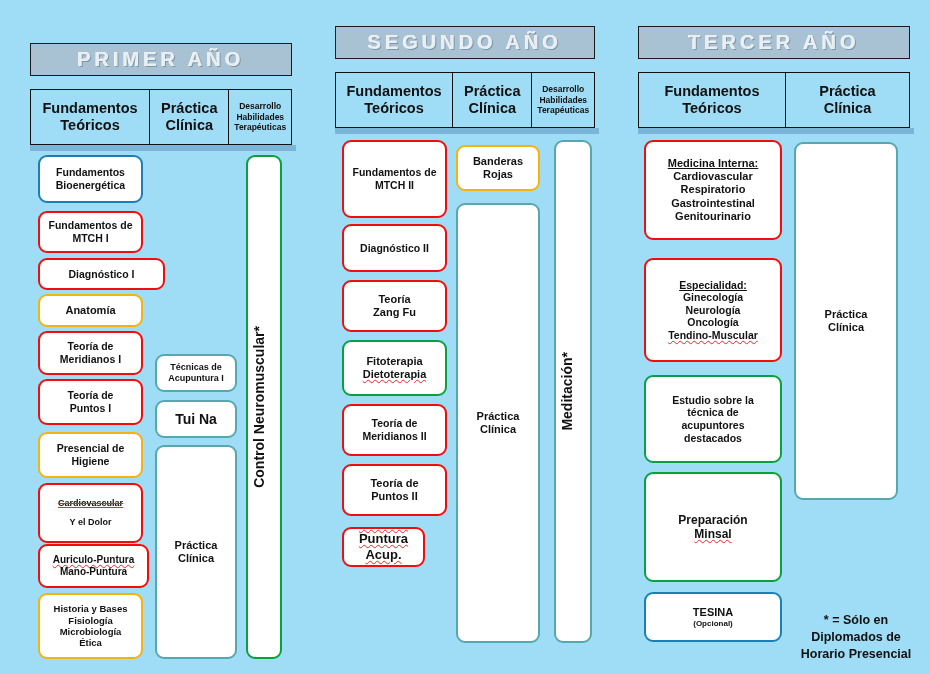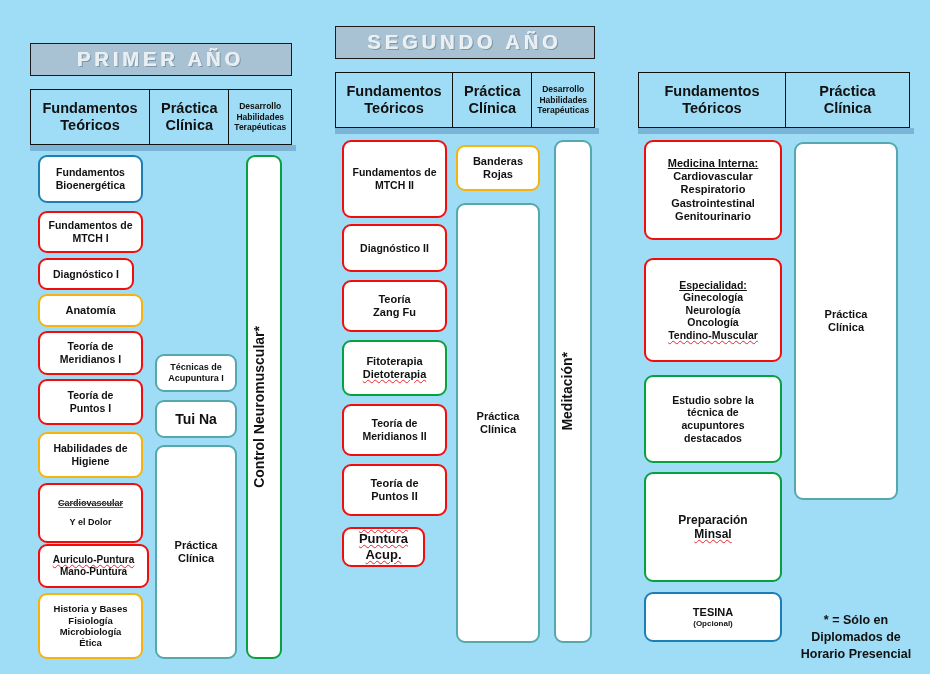--- a/index.html
+++ b/index.html
@@ -177,21 +177,21 @@
         <span class="line">Fundamentos</span>
         <span class="line">Bioenergética</span>
       </span>
     </div>
     <div class="box b-red" style="left:38px; top:194px; width:105px; height:42px; font-size:10.5px;">
       <span class="box-inner">
         <span class="line">Fundamentos de</span>
         <span class="line">MTCH I</span>
       </span>
     </div>
-    <div class="box b-red" style="left:38px; top:241px; width:96px; height:32px; font-size:10.5px;">
+    <div class="box b-red" style="left:38px; top:241px; width:127px; height:32px; font-size:10.5px;">
       <span class="box-inner">
         <span class="line">Diagnóstico I</span>
       </span>
     </div>
     <div class="box b-yellow" style="left:38px; top:277px; width:105px; height:33px; font-size:11px;">
       <span class="box-inner">
         <span class="line">Anatomía</span>
       </span>
     </div>
     <div class="box b-red" style="left:38px; top:314px; width:105px; height:44px; font-size:10.5px;">
@@ -201,21 +201,21 @@
       </span>
     </div>
     <div class="box b-red" style="left:38px; top:362px; width:105px; height:46px; font-size:10.5px;">
       <span class="box-inner">
         <span class="line">Teoría de</span>
         <span class="line">Puntos I</span>
       </span>
     </div>
     <div class="box b-yellow" style="left:38px; top:415px; width:105px; height:46px; font-size:10.5px;">
       <span class="box-inner">
-        <span class="line">Habilidades de</span>
+        <span class="line">Presencial de</span>
         <span class="line">Higiene</span>
       </span>
     </div>
     <div class="box b-red" style="left:38px; top:466px; width:105px; height:60px; font-size:9px;">
       <span class="box-inner">
         <span class="line sp-strike">Cardiovascular</span>
         <span class="line" style="height:8px;"></span>
         <span class="line">Y el Dolor</span>
       </span>
     </div>
@@ -339,20 +339,23 @@
         <span class="line">Clínica</span>
       </span>
     </div>
 
     <div class="box b-teal box-vertical" style="left:234px; top:140px; width:38px; height:503px; font-size:14px;">
       <span class="box-inner">Meditación*</span>
     </div>
   </div>
 
   <div class="year-col" id="year-3" style="left:630px; width:300px;">
+    <div class="year-banner" style="left:8px; width:272px;">
+      <span class="year-banner-text">TERCER AÑO</span>
+    </div>
 
     <div class="header-table" style="left:8px; width:272px;">
       <div class="header-cell hc-big" style="width:148px;">
         <span>
           <span class="line">Fundamentos</span>
           <span class="line">Teóricos</span>
         </span>
       </div>
       <div class="header-cell hc-big" style="width:124px;">
         <span>

